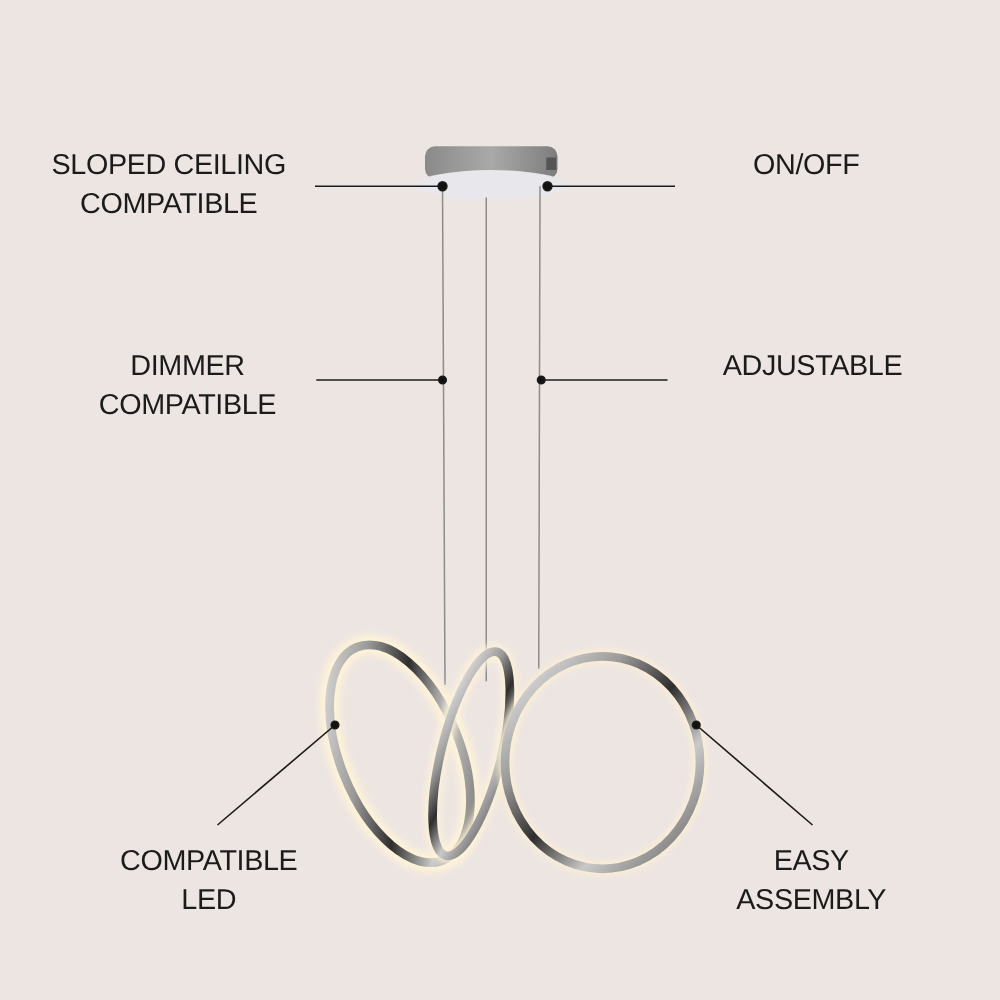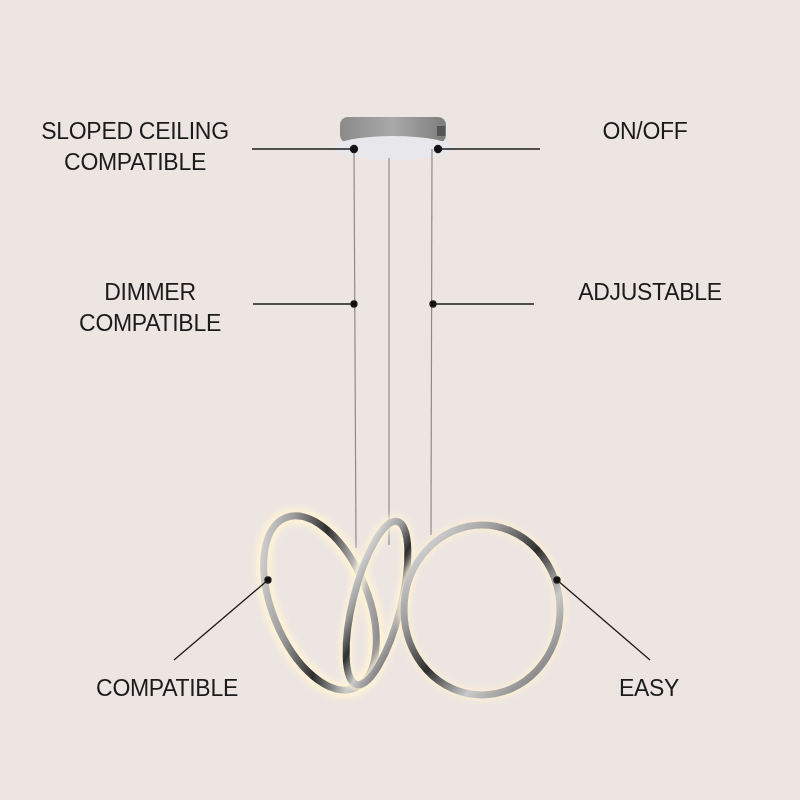--- a/index.html
+++ b/index.html
@@ -81,16 +81,18 @@
 </div>
 <div class="label" style="left:60px; top:277px; width:180px;">
   <span>DIMMER</span>
   <span>COMPATIBLE</span>
 </div>
 <div class="label" style="left:555px; top:277px; width:190px;">
   <span>ADJUSTABLE</span>
 </div>
 <div class="label" style="left:72px; top:673px; width:190px;">
   <span>COMPATIBLE</span>
+  <span>LED</span>
 </div>
 <div class="label" style="left:564px; top:673px; width:170px;">
   <span>EASY</span>
+  <span>ASSEMBLY</span>
 </div>
 
 </body></html>

